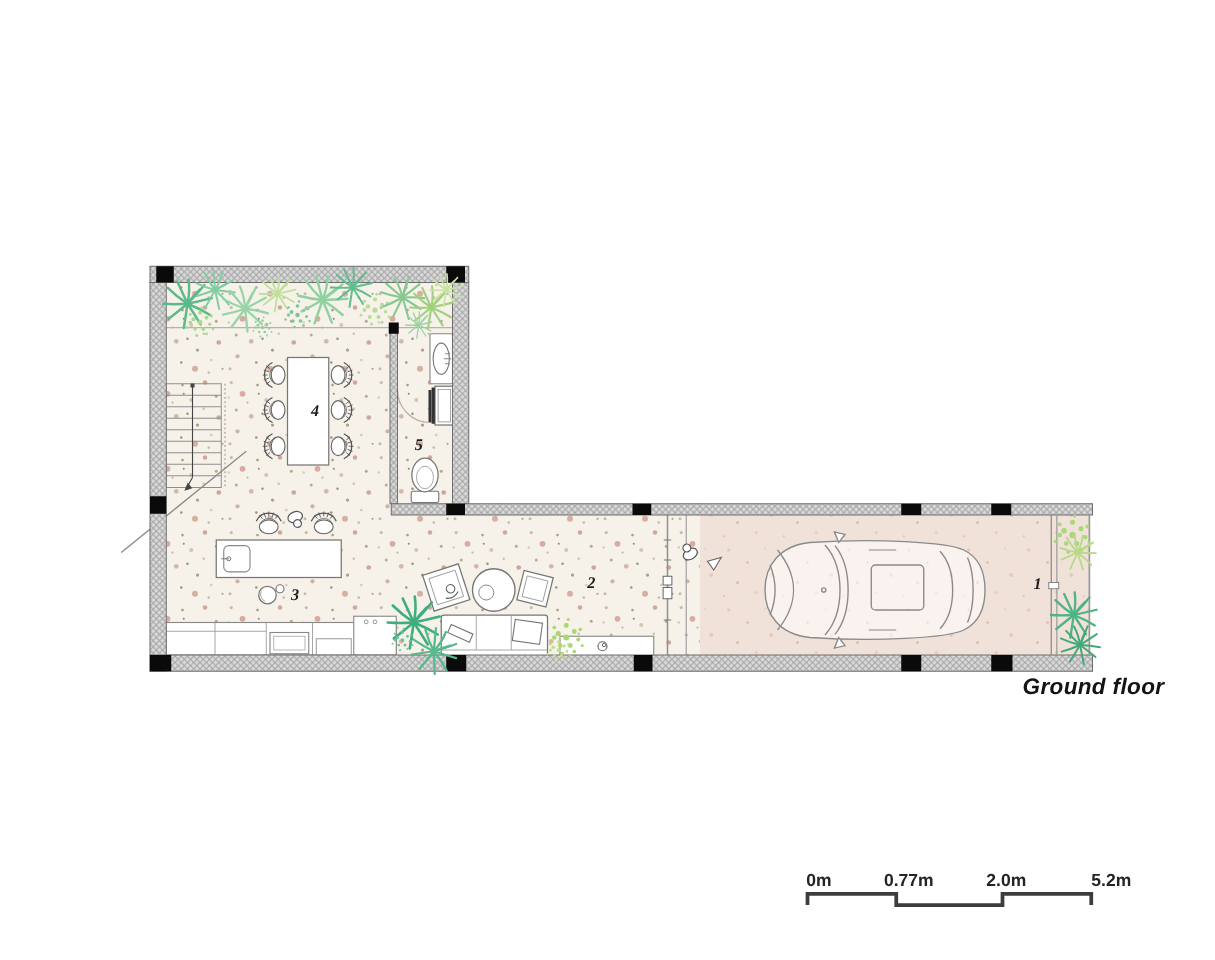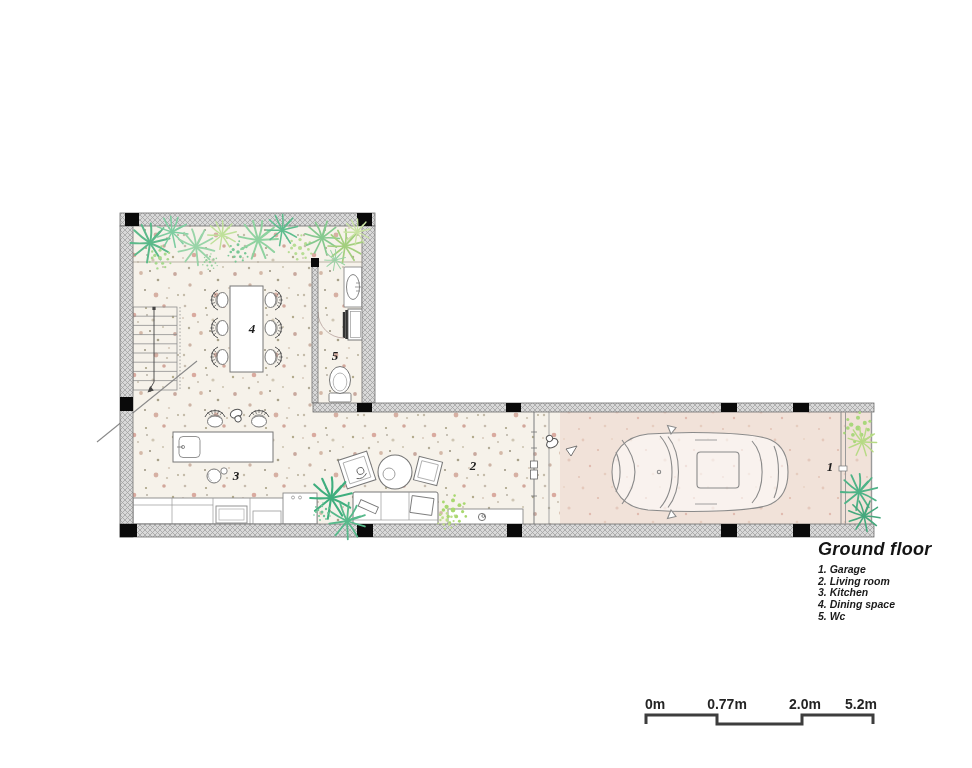--- a/index.html
+++ b/index.html
@@ -292,26 +292,19 @@
 </svg>
 
 <div class="room-num" style="left:830px;top:467px">1</div>
 <div class="room-num" style="left:473px;top:466px">2</div>
 <div class="room-num" style="left:236px;top:476px">3</div>
 <div class="room-num" style="left:252px;top:329px">4</div>
 <div class="room-num" style="left:335px;top:356px">5</div>
 
 <div class="plan-title">Ground floor</div>
 
-<div class="legend">
-  <div>1. Garage</div>
-  <div>2. Living room</div>
-  <div>3. Kitchen</div>
-  <div>4. Dining space</div>
-  <div>5. Wc</div>
-</div>
 
 <div class="scale-label" style="left:645px">0m</div>
 <div class="scale-label centered" style="left:727px">0.77m</div>
 <div class="scale-label centered" style="left:805px">2.0m</div>
-<div class="scale-label centered" style="left:861px">5.2m</div>
+<div class="scale-label centered" style="left:889px">5.2m</div>
 
 </div>
 
 </body></html>

